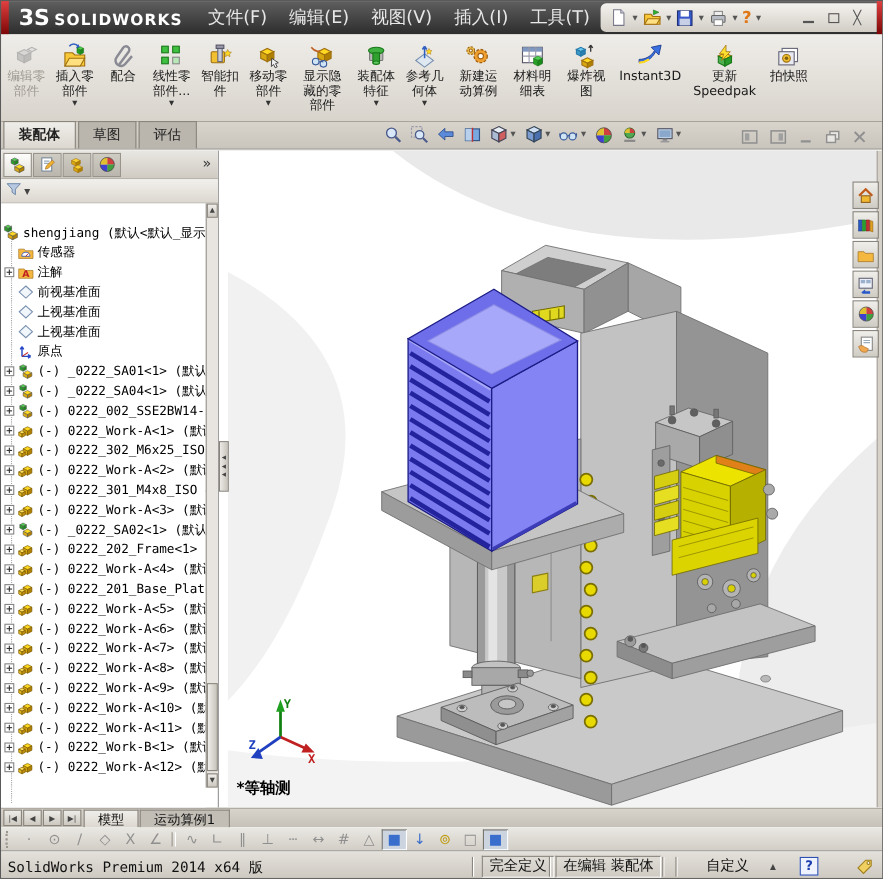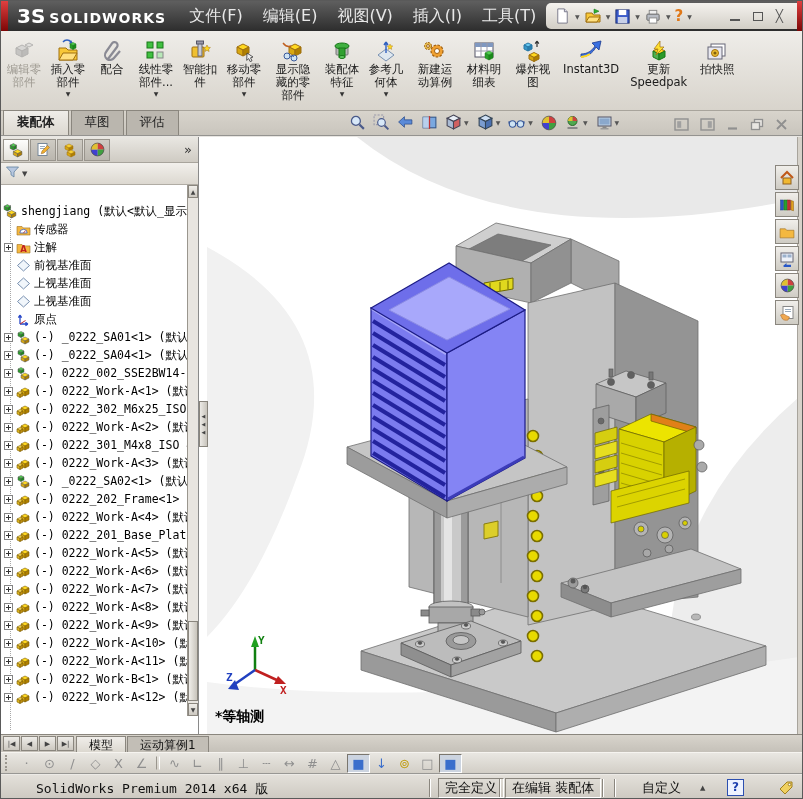--- a/index.html
+++ b/index.html
@@ -93,21 +93,21 @@
   .draghandle { width:4px; height:16px; border-left:2px dotted #9a968e; margin:0 6px 0 2px; }
   .sbtn { width:23px; height:19px; display:flex; align-items:center; justify-content:center; font-size:13px; border:1px solid transparent; }
   .sbtn.g { color:#8f8f8f; }
   .sbtn.blue { color:#3a6ecc; }
   .sbtn.yellow { color:#c09c10; }
   .sbtn.pressed { border-color:#7a766e #fff #fff #7a766e; background:#ccd4e0; }
   .sbtn.sep { width:4px; border-left:1px solid #9a968e; border-right:1px solid #fff; height:14px; margin:0 3px; }
 
   
   .statusbar { position:relative; height:27px; background:linear-gradient(#e3e0da,#ccc8c0); border-top:2px groove #eceae6; font-size:13px; color:#111; }
-  .sb-left { position:absolute; left:6px; top:5px; font-family:"DejaVu Sans Mono", monospace;margin-left:29px; }
+  .sb-left { position:absolute; left:6px; top:5px; font-family:"DejaVu Sans Mono", monospace; }
   .sb-box { position:absolute; top:3px; height:20px; line-height:18px; padding:0 6px; border:1px solid; border-color:#8a867e #fff #fff #8a867e; }
   .sb-caret { position:absolute; left:699px; top:9px; font-size:7px; color:#444; }
   .sb-help { position:absolute; left:726px; top:4px; width:17px; height:17px; background:#eef3ff; border:1px solid #2c4fb0; color:#1d3fae; font-weight:bold; text-align:center; line-height:15px; font-size:12px; }
   .sb-groove { position:absolute; top:4px; height:18px; width:2px; border-left:1px solid #8a867e; border-right:1px solid #fff; }
   .sb-tag { position:absolute; right:8px; top:5px; }
 </style>
 </head>
 <body>
 
 <svg width="0" height="0" style="position:absolute">

